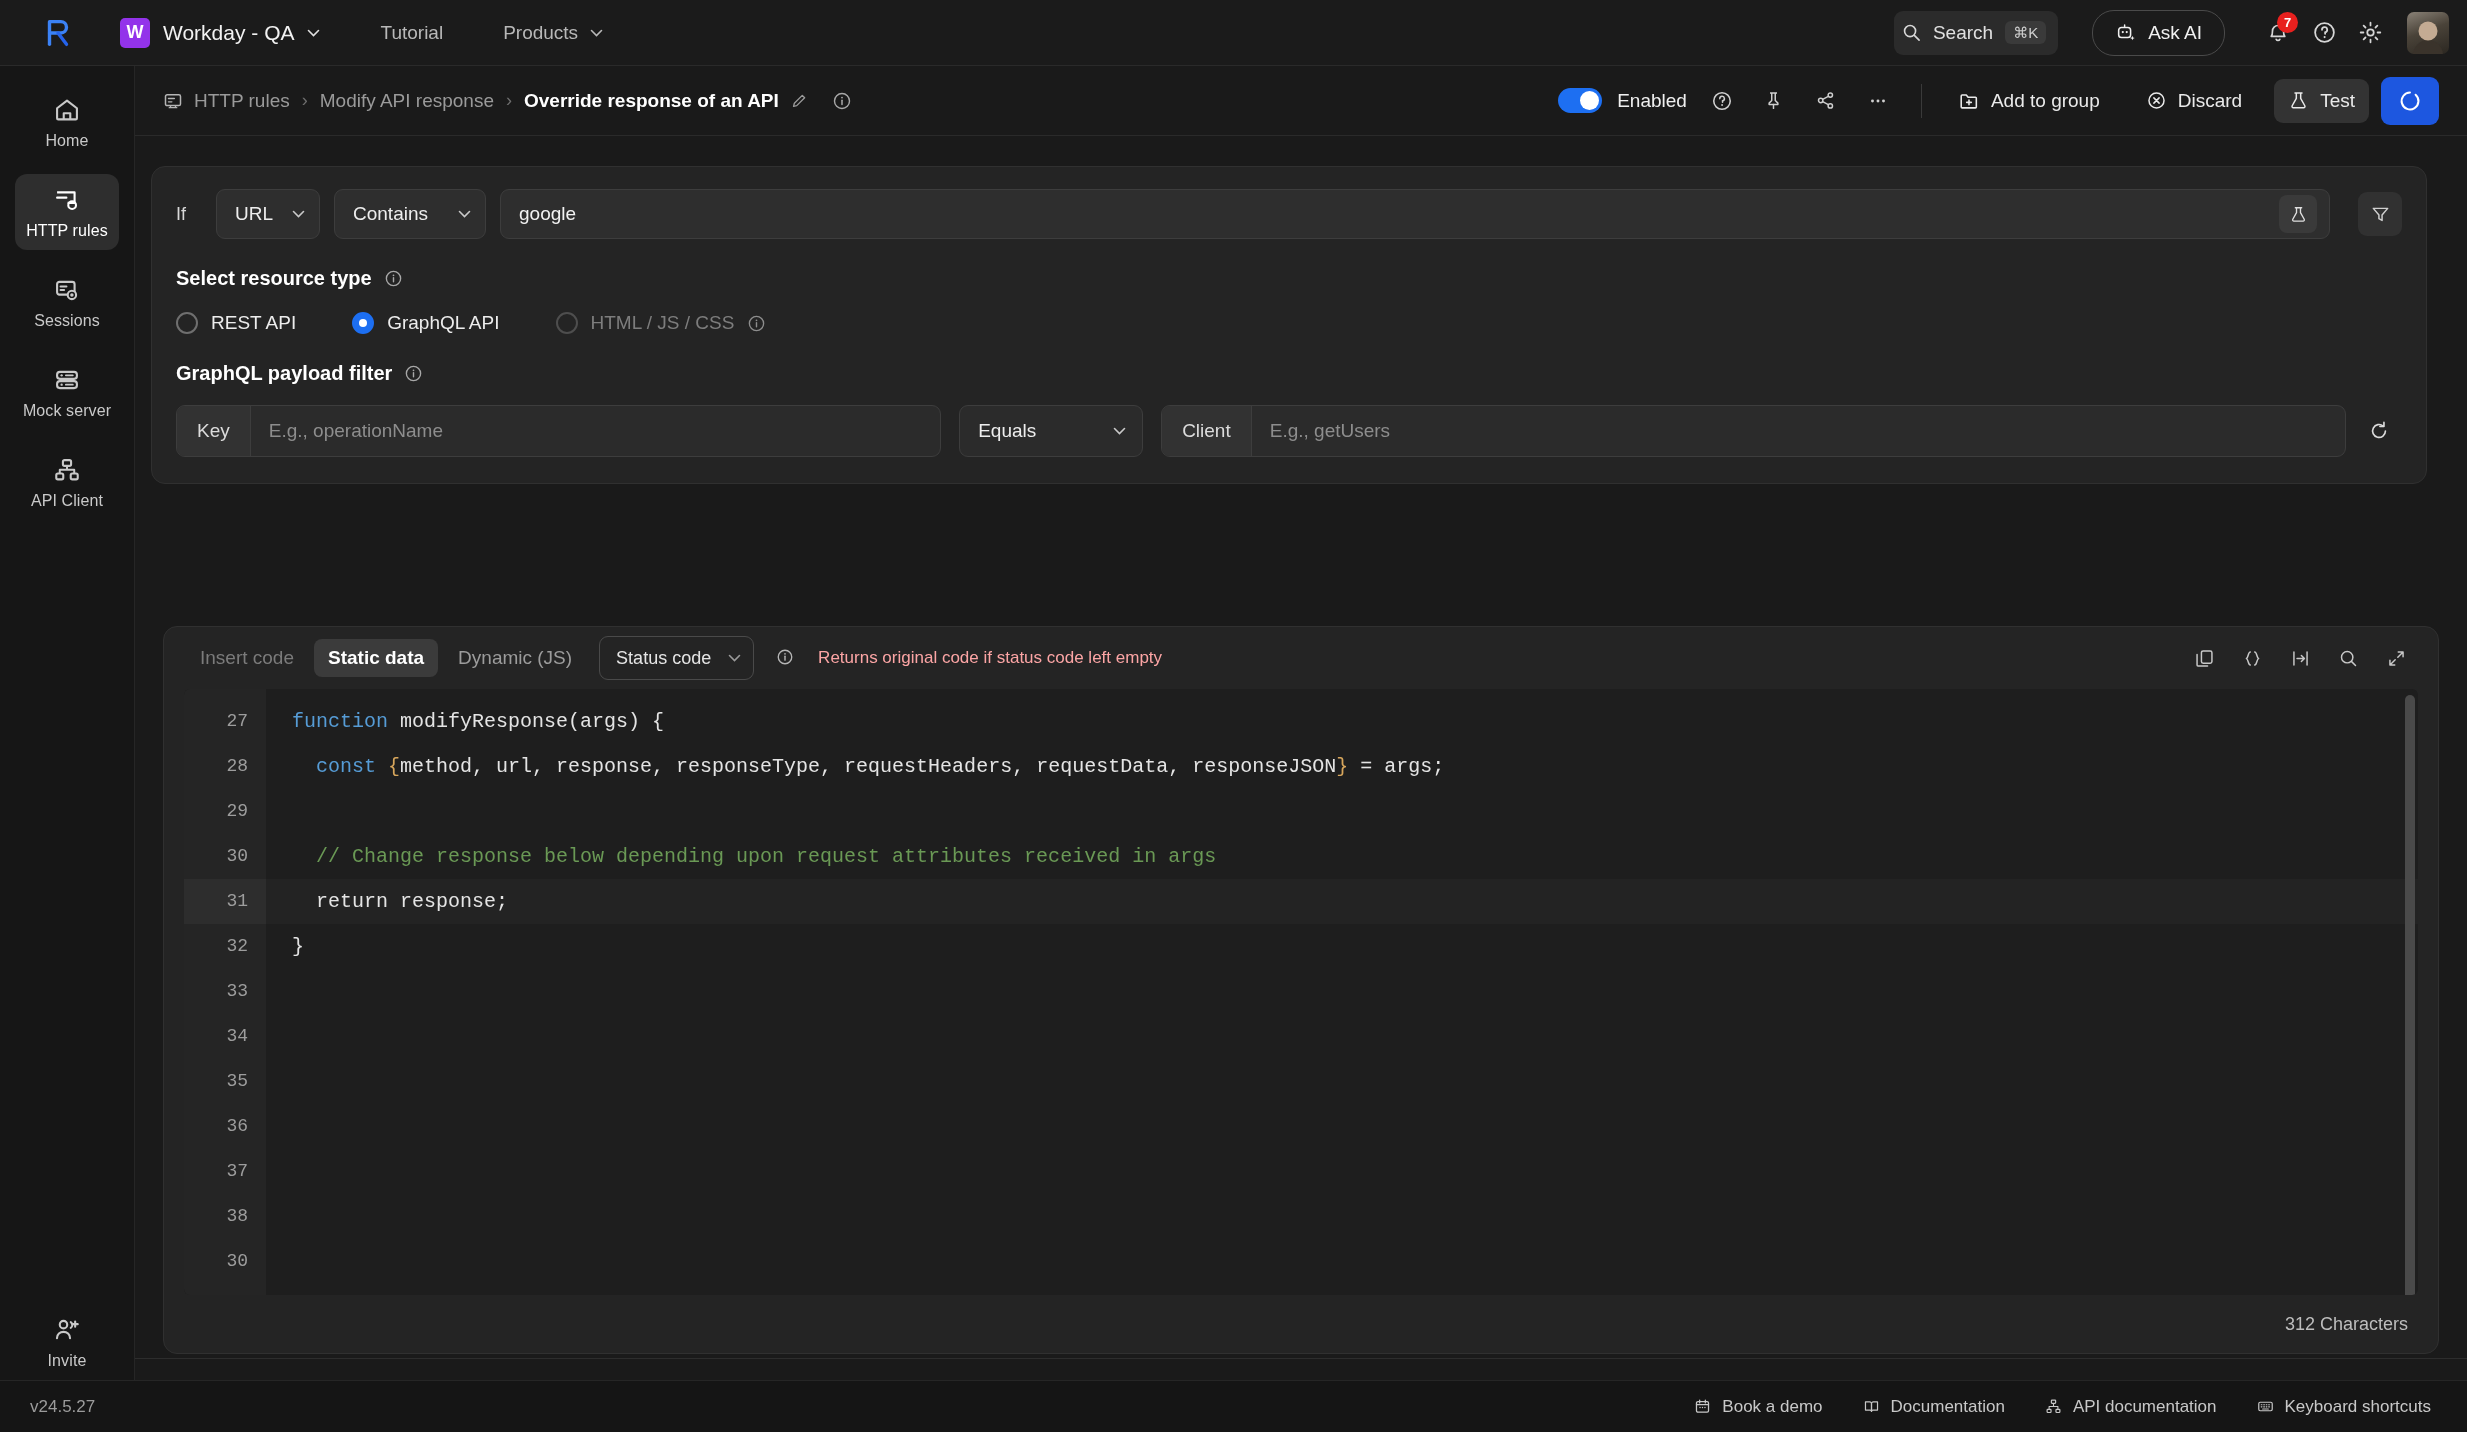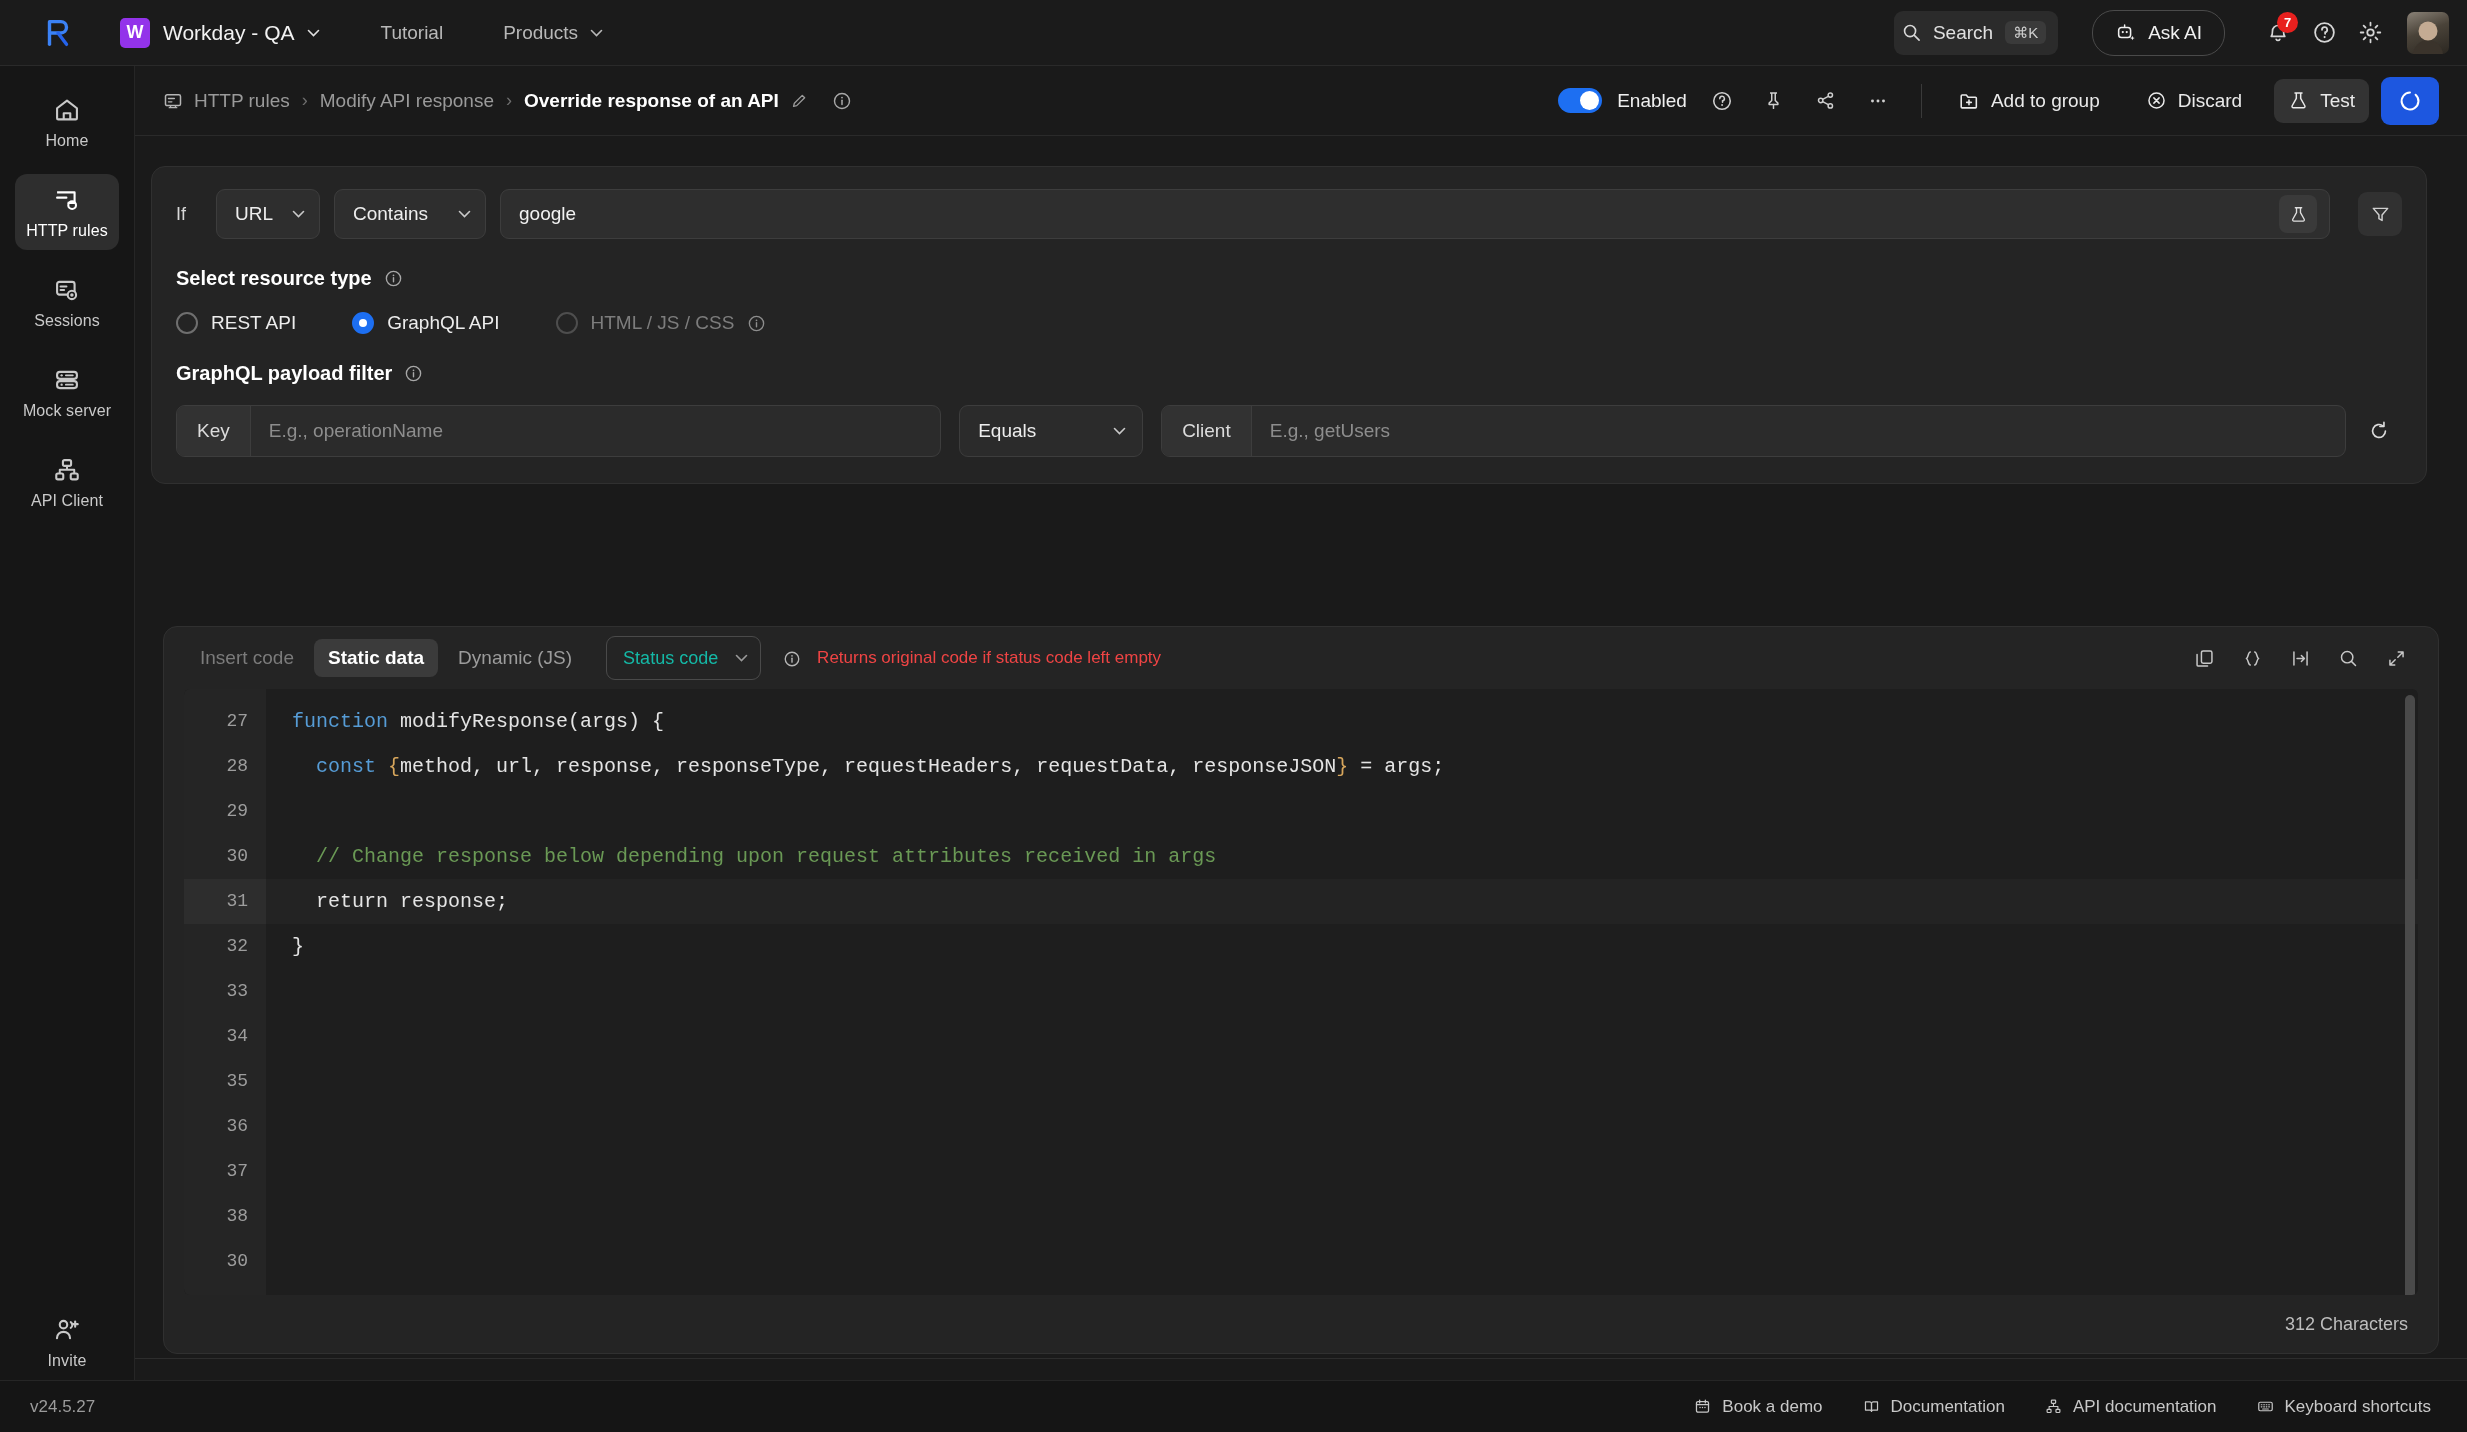--- a/index.html
+++ b/index.html
@@ -215,26 +215,26 @@
   #editor-tabs {
     height: 62px; display: flex; align-items: center; padding: 0 22px; gap: 0;
   }
   .etab {
     font-size: 19px; padding: 8px 14px; border-radius: 8px; cursor: pointer;
     color: #9c9c9c; margin-right: 6px;
   }
   .etab.muted { color: #7b7b7b; }
   .etab.active { background: #3b3b3b; color: #ffffff; font-weight: 700; }
   #status-select {
-    height: 44px; min-width: 155px; margin-left: 14px;
+    height: 44px; min-width: 155px; margin-left: 7px;
     border: 1px solid #4a4a4a; border-radius: 9px;
     display: flex; align-items: center; justify-content: space-between;
-    padding: 0 12px 0 16px; font-size: 18px; color: #14b8a6; cursor: pointer;
-  }
-  #status-hint { display: flex; align-items: flex-end; gap: 16px; margin-left: 22px; font-size: 17px; color: #ef4444; }
+    padding: 0 12px 0 16px; font-size: 18px; color: #e5e5e5; cursor: pointer;
+  }
+  #status-hint { display: flex; align-items: flex-start; gap: 24px; margin-left: 22px; font-size: 17px; color: #fca5a5; }
   #editor-tools { margin-left: auto; display: flex; align-items: center; gap: 8px; }
   .etool { width: 40px; height: 40px; display: flex; align-items: center; justify-content: center; cursor: pointer; color: #c8c8c8; }
   #code-area {
     flex: 1; margin: 0 20px; background: #1e1e1e; border-radius: 6px;
     display: flex; overflow: hidden; position: relative;
   }
   #gutter {
     width: 82px; background: #252525; padding-top: 10px;
     font-family: "Liberation Mono", monospace; font-size: 18px; color: #9d9d9d;
     text-align: right; flex-shrink: 0;

